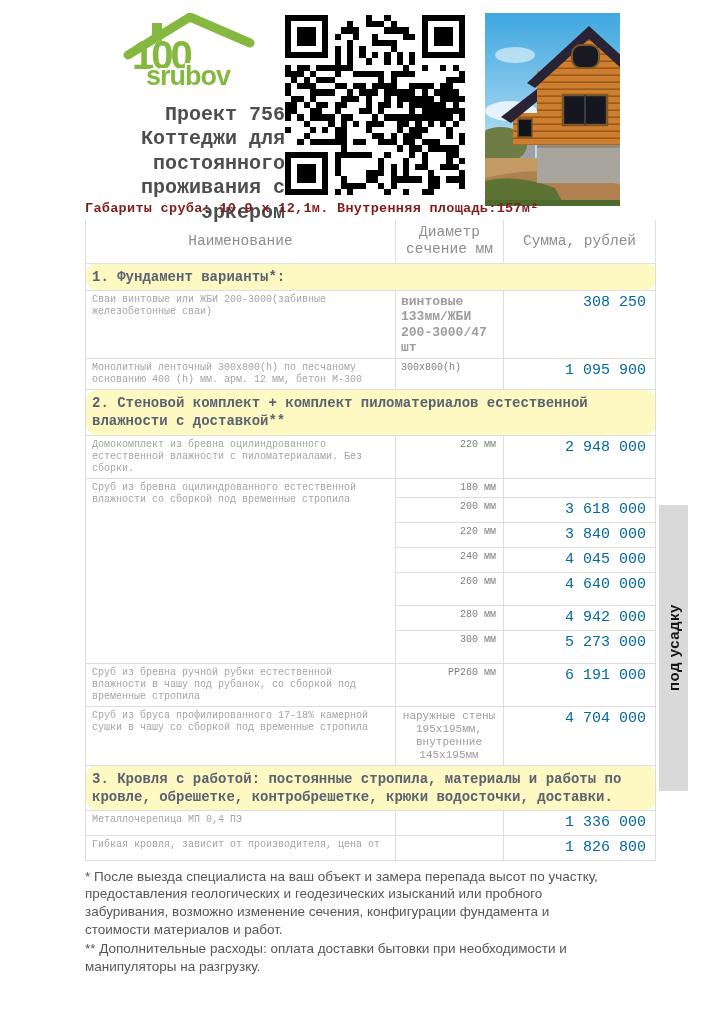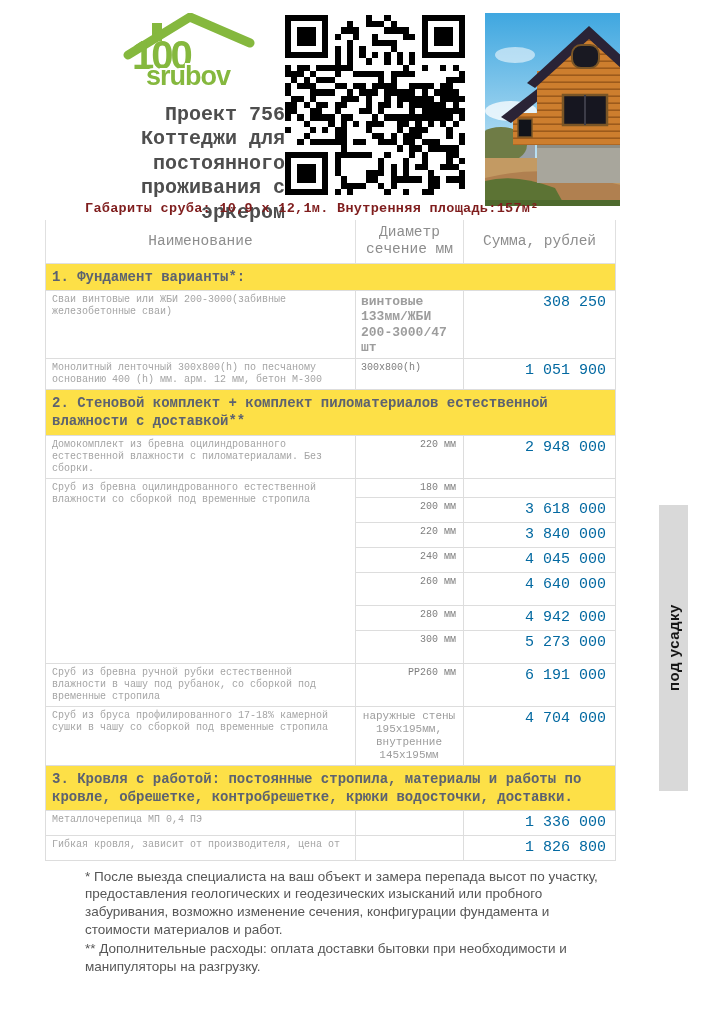--- a/index.html
+++ b/index.html
@@ -12,31 +12,31 @@
   .brand{width:200px;display:flex;flex-direction:column;align-items:center;}
   .logo{height:74px;display:flex;justify-content:center;align-items:flex-start;}
   .title{width:200px;text-align:right;font-weight:bold;font-size:20px;line-height:1.22;color:#4e4e4e;margin-top:16px;}
   .qr-wrap{width:180px;height:180px;margin-top:2px;}
   .photo{width:233px;height:193px;margin-left:20px;overflow:hidden;}
 
   
   .dims{margin:4px 0 4px 85px;font-size:13.5px;font-weight:bold;color:#7f1d1d;letter-spacing:.3px;}
 
   
-  table.price-table{border-collapse:collapse;margin-left:45px;width:570px;table-layout:fixed;}
+  table.price-table{border-collapse:collapse;margin-left:85px;width:570px;table-layout:fixed;}
   .price-table th{font-size:14.5px;font-weight:normal;color:#8d8d8d;text-align:center;
       border:1px solid #e0e0e0;border-top:none;background:#fff;padding:4px 2px;line-height:1.2;}
   .price-table td{border:1px solid #ddd;vertical-align:top;font-size:10px;line-height:1.2;padding:3px 6px;background:#fff;}
   td.name{color:#a5a5a5;}
   td.diam{color:#7f7f7f;text-align:right;padding-right:7px;}
   td.diam.left{text-align:left;padding-left:5px;}
   td.diam.small-left{font-size:13px;line-height:1.18;color:#9d9d9d;text-align:left;padding-left:5px;font-weight:bold;}
   td.diam.small-center{font-size:11px;line-height:1.18;color:#9d9d9d;text-align:center;}
   td.sum{color:#0369a1;text-align:right;font-size:15px;padding-right:9px;}
-  tr.section td{background:#fde047;color:#5c6270;font-weight:bold;font-size:14px;line-height:1.3;padding:4px 6px;}
+  tr.section td{background:#fef9c3;color:#5c6270;font-weight:bold;font-size:14px;line-height:1.3;padding:4px 6px;border-radius:11px;}
   tr.variant.tall td{padding-bottom:11px;}
 
   
   .side-note{position:absolute;left:659px;top:505px;width:29px;height:286px;background:#d9d9d9;
       display:flex;align-items:center;justify-content:center;
       writing-mode:vertical-rl;transform:rotate(180deg);
       font-family:"Liberation Sans","DejaVu Sans",sans-serif;font-size:15px;font-weight:600;color:#161616;letter-spacing:.5px;}
 
   
   .footnotes{margin:7px 12px 0 85px;font-family:"Liberation Sans","DejaVu Sans",sans-serif;
@@ -548,21 +548,21 @@
           <td class="" colspan="3">1. Фундамент варианты*:</td>
         </tr>
         <tr class="item">
           <td class="name">Сваи винтовые или ЖБИ 200-3000(забивные железобетонные сваи)</td>
           <td class="diam small-left">винтовые 133мм/ЖБИ 200-3000/47 шт</td>
           <td class="sum">308 250</td>
         </tr>
         <tr class="item">
           <td class="name">Монолитный ленточный 300х800(h) по песчаному основанию 400 (h) мм. арм. 12 мм, бетон М-300</td>
           <td class="diam left">300х800(h)</td>
-          <td class="sum">1 051 900</td>
+          <td class="sum">1 095 900</td>
         </tr>
         <tr class="section">
           <td class="" colspan="3">2. Стеновой комплект + комплект пиломатериалов естественной влажности с доставкой**</td>
         </tr>
         <tr class="item">
           <td class="name">Домокомплект из бревна оцилиндрованного естественной влажности с пиломатериалами. Без сборки.</td>
           <td class="diam right">220 мм</td>
           <td class="sum">2 948 000</td>
         </tr>
         <tr class="item variant">

